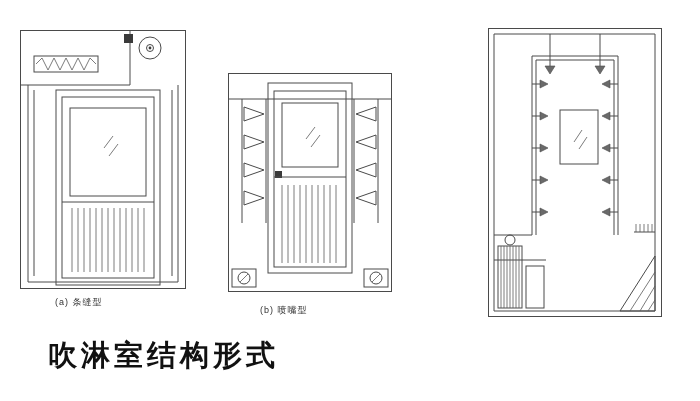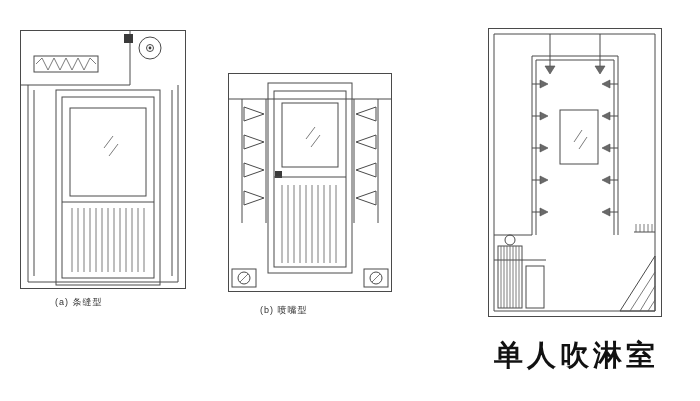--- a/index.html
+++ b/index.html
@@ -233,15 +233,15 @@
         <polygon class="ln" points="132,283 167,283 167,228"></polygon>
         <g class="thin">
           <line x1="142" y1="283" x2="167" y2="244"></line>
           <line x1="152" y1="283" x2="167" y2="258"></line>
           <line x1="160" y1="283" x2="167" y2="272"></line>
         </g>
       </g>
     </svg>
   </div>
 
-  <div class="caption" style="left:494px;top:336px;">单人吹淋室</div>
+  <div class="caption" style="left:48px;top:336px;">吹淋室结构形式</div>
 
 </div>
 
 </body></html>

